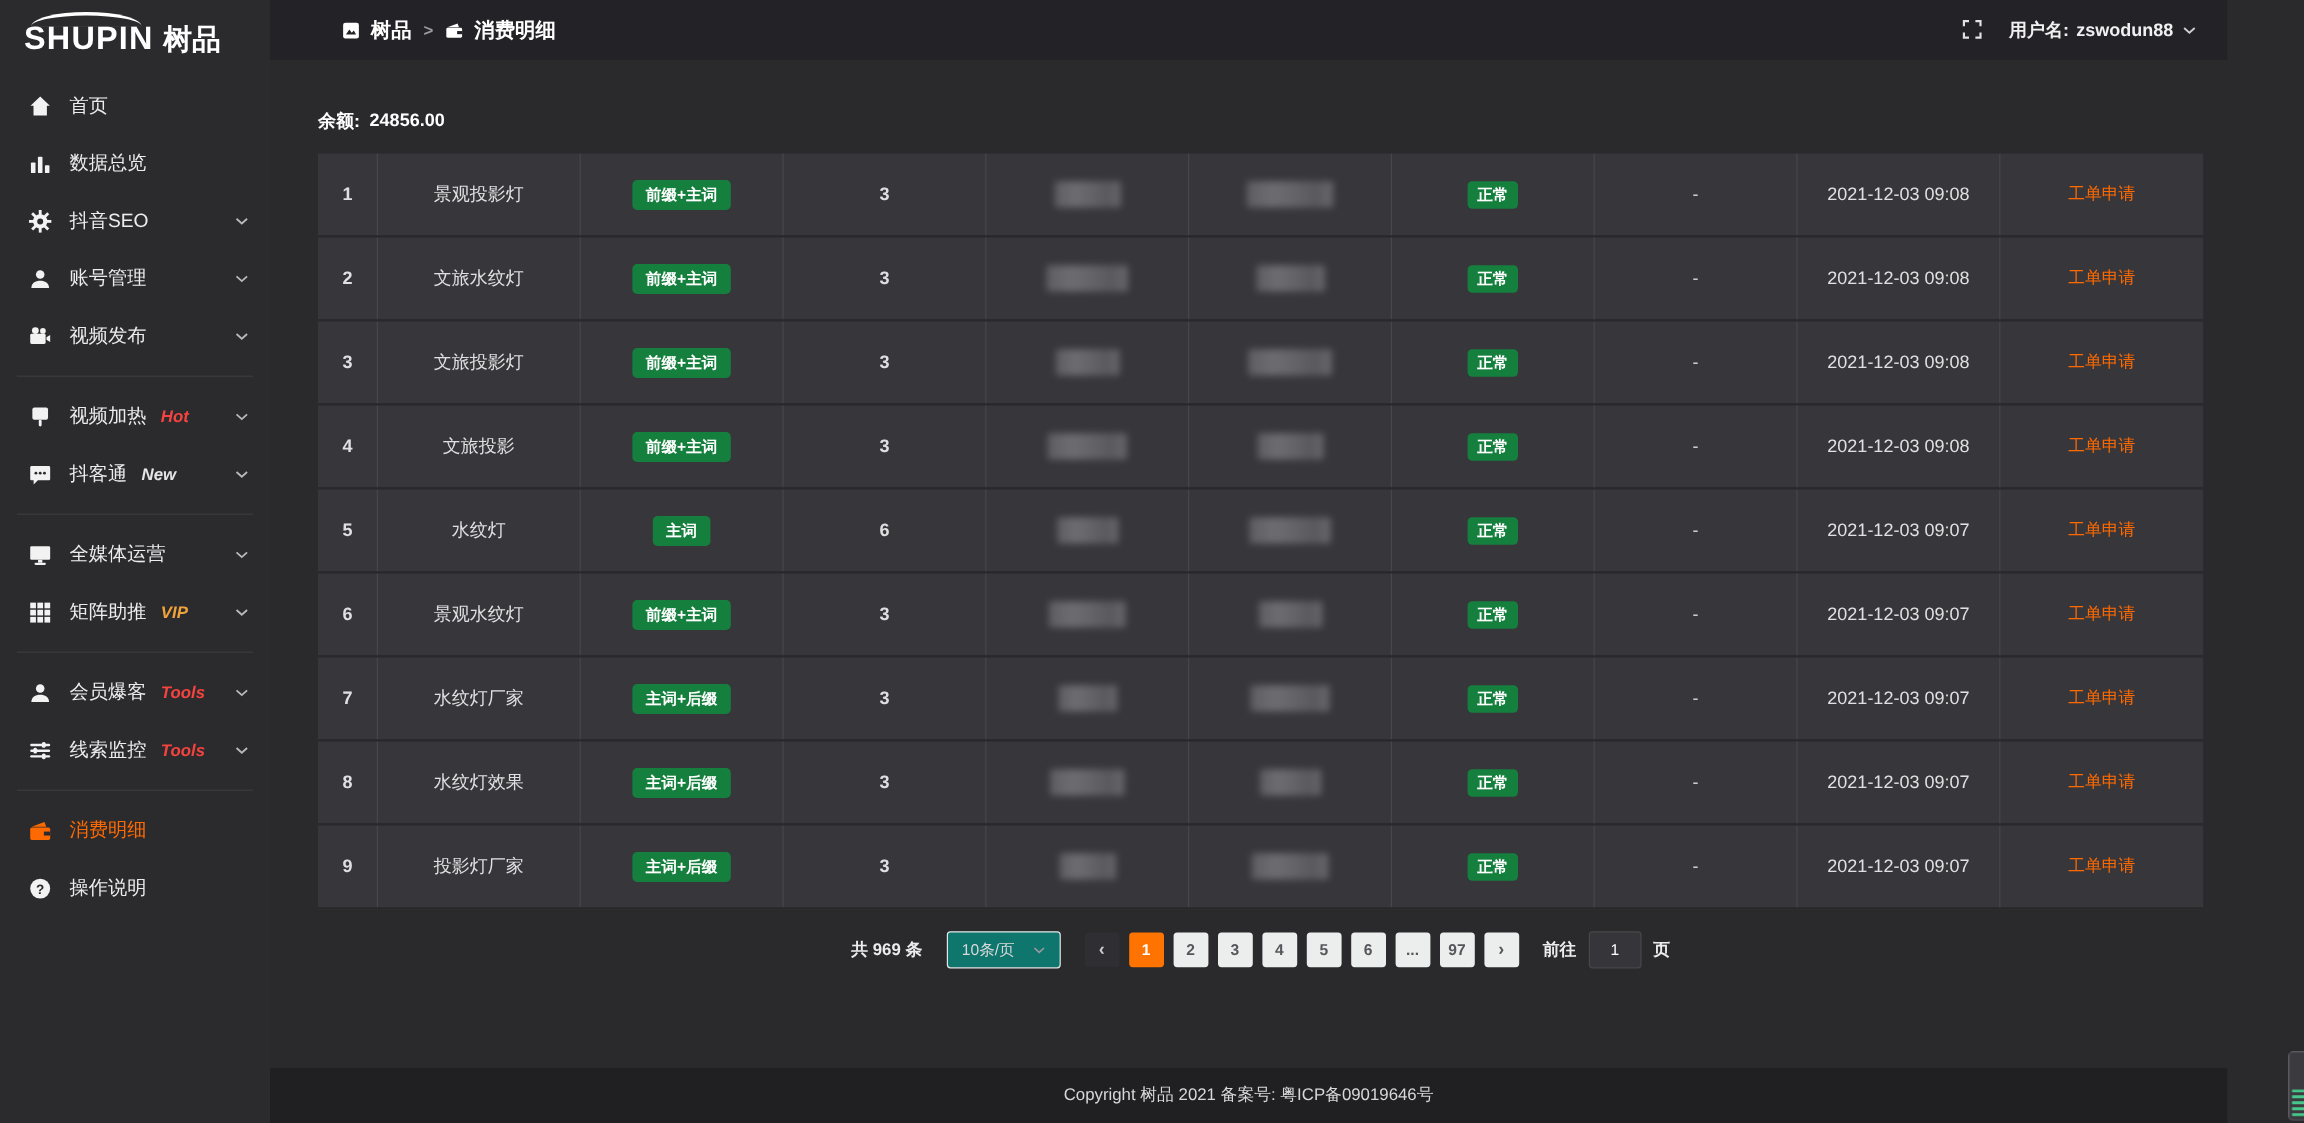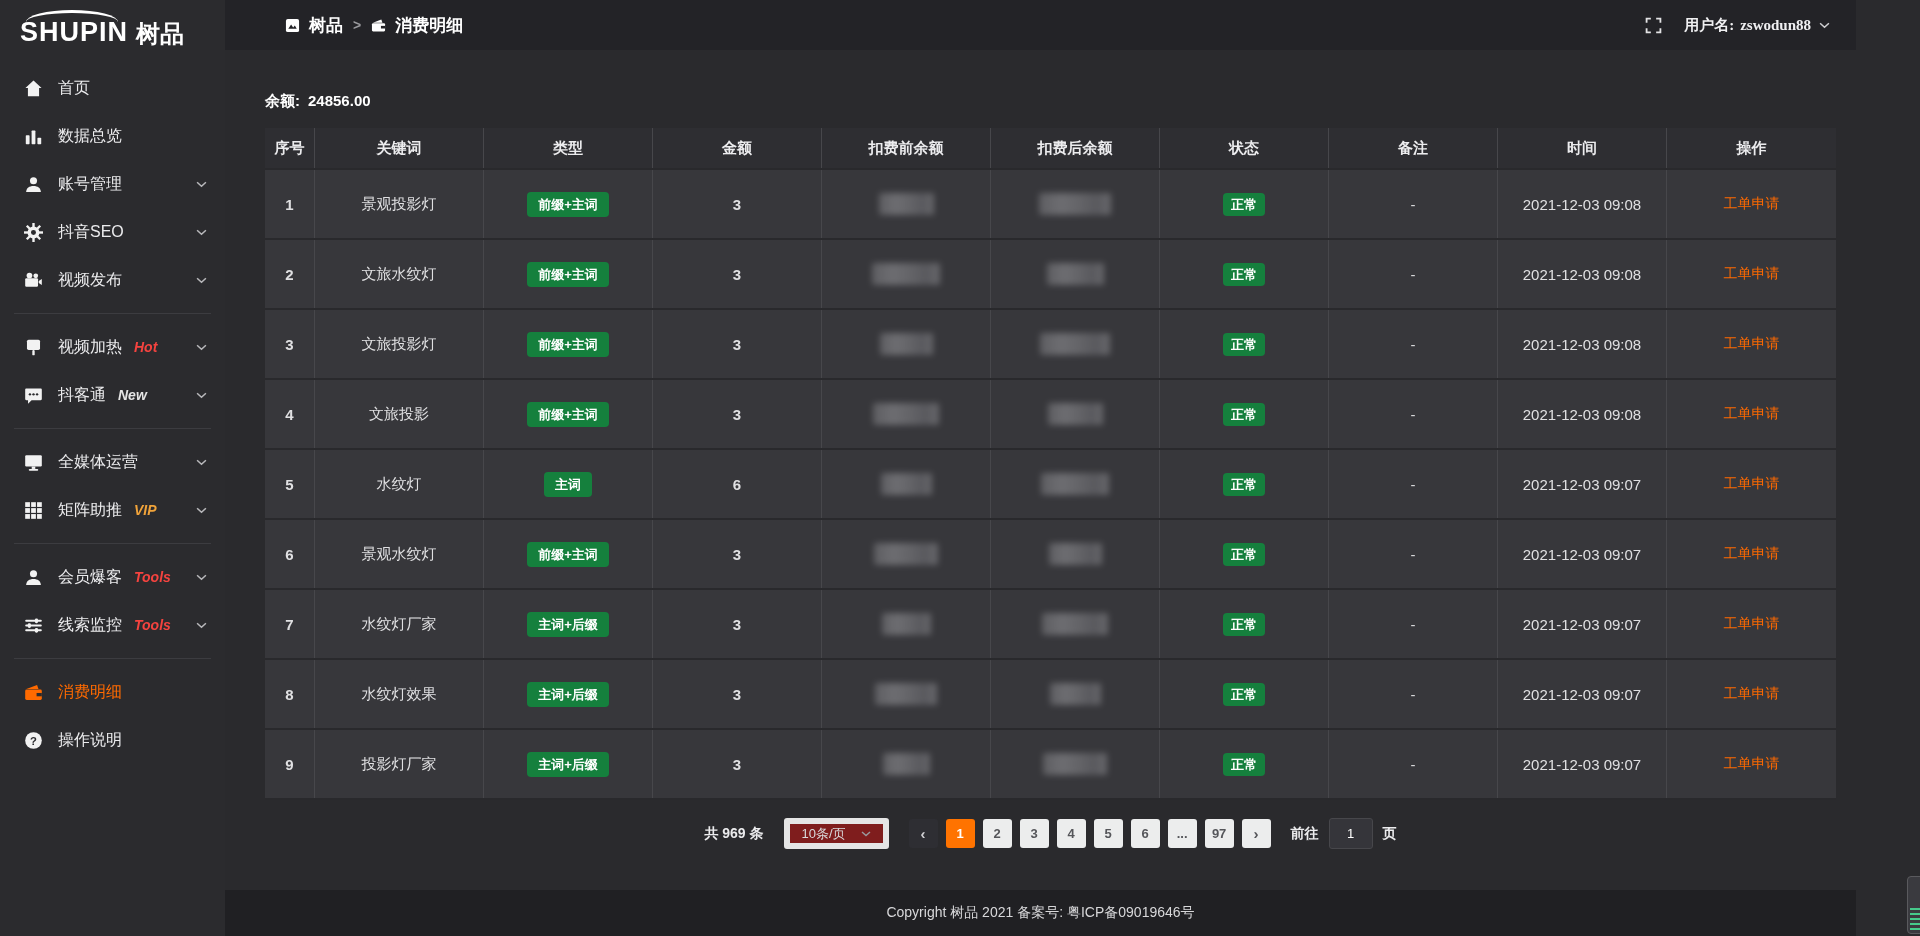--- a/index.html
+++ b/index.html
@@ -28,21 +28,21 @@
   .s-divider { height:1px; background:#3c3c40; margin:9px 14px; }
 
   
   .main { flex:1 1 auto; display:flex; flex-direction:column; height:936px; }
 
   .topbar { height:50px; flex:0 0 50px; background:#232327; display:flex; align-items:center; padding:0 26px 0 60px; }
   .crumb { display:flex; align-items:center; gap:9px; font-size:17px; font-weight:bold; color:#fff; cursor:pointer; }
   .crumb .c-icon { width:15px; height:15px; display:inline-flex; color:#fff; }
   .crumb .c-icon svg { width:100%; height:100%; }
   .crumb-sep { color:#9a9a9e; font-size:14px; font-weight:bold; margin:0 10px; }
-  .top-right { margin-left:auto; display:flex; align-items:center; gap:22px;font-family:Liberation Serif, serif; }
+  .top-right { margin-left:auto; display:flex; align-items:flex-start; gap:22px; }
   .fs-icon { width:17px; height:17px; color:#e2e2e4; display:inline-flex; cursor:pointer; }
   .fs-icon svg { width:100%; height:100%; }
   .user-box { display:flex; align-items:center; gap:6px; color:#f0f0f2; font-size:15px; font-weight:bold; cursor:pointer; }
   .user-box .u-chev { width:11px; height:7px; display:inline-flex; color:#cfcfd2; margin-left:2px; }
 
   .content { flex:1 1 auto; display:flex; flex-direction:column; padding:0 20px 0 40px; }
   .balance { margin-top:42px; font-size:15px; font-weight:bold; color:#fff; display:flex; gap:8px; }
 
   
   .dtable { margin-top:17px; width:100%; }
@@ -55,21 +55,21 @@
   .badge { background:#15803d; color:#fff; font-size:13px; font-weight:bold; border-radius:4px; padding:6px 11px; line-height:1; white-space:nowrap; }
   .badge.status { padding:5px 8px; }
   .blur-block { height:22px; border-radius:2px; opacity:.55; filter:blur(3px);
     background:linear-gradient(90deg,#7e7e82,#9a9a9e 30%,#8a8a8e 55%,#75757a 80%,#909094); }
   .action-link { color:#ff6a00; font-size:14px; font-weight:normal; cursor:pointer; }
   .note-dash { color:#d6d6d8; }
 
   
   .pagination { margin-top:18px; display:flex; align-items:center; justify-content:center; font-size:14px; color:#ececee; }
   .pg-total { font-weight:bold; margin-right:4px; }
-  .pg-size { height:31px; background:#7f1d1d; border:6px solid #e5e5e5; border-radius:3px; color:#d9d9db; font-size:13px; display:flex; align-items:center; gap:15px; padding:0 12px; margin:0 16px; cursor:pointer;justify-content:flex-end; }
+  .pg-size { height:31px; background:#0f766e; border:1px solid #e5e5e5; border-radius:3px; color:#d9d9db; font-size:13px; display:flex; align-items:center; gap:15px; padding:0 12px; margin:0 16px; cursor:pointer;justify-content:flex-end; }
   .pg-size .u-chev { width:10px; height:6px; display:inline-flex; color:#9a9a9e; }
   .pg-btn { min-width:29px; height:29px; border-radius:3px; background:#eceded; color:#55565a; font-weight:bold; font-size:13px; display:flex; align-items:center; justify-content:center; margin:0 4px; cursor:pointer; padding:0 6px; }
   .pg-btn.dark { background:#2e2e33; color:#cfcfd2; font-size:15px; }
   .pg-btn.active { background:#ff7300; color:#fff; }
   .pg-btn.arrow { font-size:15px; }
   .pg-goto { display:flex; align-items:center; gap:10px; margin-left:16px; font-weight:bold; }
   .pg-input { width:44px; height:31px; background:#35353a; border:1px solid #47474b; border-radius:3px; color:#fff; text-align:center; font-size:13px; font-family:inherit; }
 
   
   .footer { margin-top:auto; height:46px; flex:0 0 46px; background:#202023; display:flex; align-items:center; justify-content:center; font-size:14px; color:#d8d8da; margin-left:-40px; margin-right:-20px; }
@@ -106,34 +106,20 @@
             <svg viewBox="0 0 16 16" fill="currentColor">
               <rect x="1.5" y="7" width="3.2" height="7.5" rx=".6"></rect>
               <rect x="6.4" y="3" width="3.2" height="11.5" rx=".6"></rect>
               <rect x="11.3" y="9" width="3.2" height="5.5" rx=".6"></rect>
             </svg>
           </span>
           <span class="s-label">数据总览</span>
         </div>
         <div class="s-item">
           <span class="s-icon">
-            <svg viewBox="0 0 16 16" fill="currentColor">
-              <circle cx="8" cy="4.8" r="3"></circle>
-              <path d="M1.8 14.4c0-3.4 2.8-5.1 6.2-5.1s6.2 1.7 6.2 5.1z"></path>
-            </svg>
-          </span>
-          <span class="s-label">账号管理</span>
-          <span class="s-chev">
-            <svg viewBox="0 0 10 6" fill="none" stroke="currentColor" stroke-width="1.4">
-              <path d="M1 1l4 3.6L9 1"></path>
-            </svg>
-          </span>
-        </div>
-        <div class="s-item">
-          <span class="s-icon">
             <svg viewBox="0 0 16 16">
               <g fill="currentColor">
                 <rect x="7" y="0" width="2" height="16"></rect>
                 <rect x="0" y="7" width="16" height="2"></rect>
                 <rect x="7" y="0" width="2" height="16" transform="rotate(45 8 8)"></rect>
                 <rect x="0" y="7" width="16" height="2" transform="rotate(45 8 8)"></rect>
                 <circle cx="8" cy="8" r="5"></circle>
               </g>
               <circle cx="8" cy="8" r="2.1" fill="#2b2b2e"></circle>
             </svg>
@@ -141,20 +127,34 @@
           <span class="s-label">抖音SEO</span>
           <span class="s-chev">
             <svg viewBox="0 0 10 6" fill="none" stroke="currentColor" stroke-width="1.4">
               <path d="M1 1l4 3.6L9 1"></path>
             </svg>
           </span>
         </div>
         <div class="s-item">
           <span class="s-icon">
             <svg viewBox="0 0 16 16" fill="currentColor">
+              <circle cx="8" cy="4.8" r="3"></circle>
+              <path d="M1.8 14.4c0-3.4 2.8-5.1 6.2-5.1s6.2 1.7 6.2 5.1z"></path>
+            </svg>
+          </span>
+          <span class="s-label">账号管理</span>
+          <span class="s-chev">
+            <svg viewBox="0 0 10 6" fill="none" stroke="currentColor" stroke-width="1.4">
+              <path d="M1 1l4 3.6L9 1"></path>
+            </svg>
+          </span>
+        </div>
+        <div class="s-item">
+          <span class="s-icon">
+            <svg viewBox="0 0 16 16" fill="currentColor">
               <circle cx="4.6" cy="3.8" r="2.4"></circle>
               <circle cx="9.9" cy="4" r="2"></circle>
               <rect x="1" y="6" width="10.8" height="7.2" rx="1"></rect>
               <path d="M12.4 8.4 15 6.8v5l-2.6-1.6z"></path>
             </svg>
           </span>
           <span class="s-label">视频发布</span>
           <span class="s-chev">
             <svg viewBox="0 0 10 6" fill="none" stroke="currentColor" stroke-width="1.4">
               <path d="M1 1l4 3.6L9 1"></path>
@@ -336,32 +336,20 @@
       </div>
     </header>
 
     <div class="content">
       <div class="balance">
         <span>余额:</span>
         <span>24856.00</span>
       </div>
 
       <div class="dtable" id="data-table">
-          <div class="tr thead">
-            <div class="cell">序号</div>
-            <div class="cell">关键词</div>
-            <div class="cell">类型</div>
-            <div class="cell">金额</div>
-            <div class="cell">扣费前余额</div>
-            <div class="cell">扣费后余额</div>
-            <div class="cell">状态</div>
-            <div class="cell">备注</div>
-            <div class="cell">时间</div>
-            <div class="cell">操作</div>
-          </div>
           <div class="tr">
             <div class="cell bold">1</div>
             <div class="cell">景观投影灯</div>
             <div class="cell">
               <span class="badge">前缀+主词</span>
             </div>
             <div class="cell bold">3</div>
             <div class="cell">
               <span class="blur-block" style="width: 55px;"></span>
             </div>

